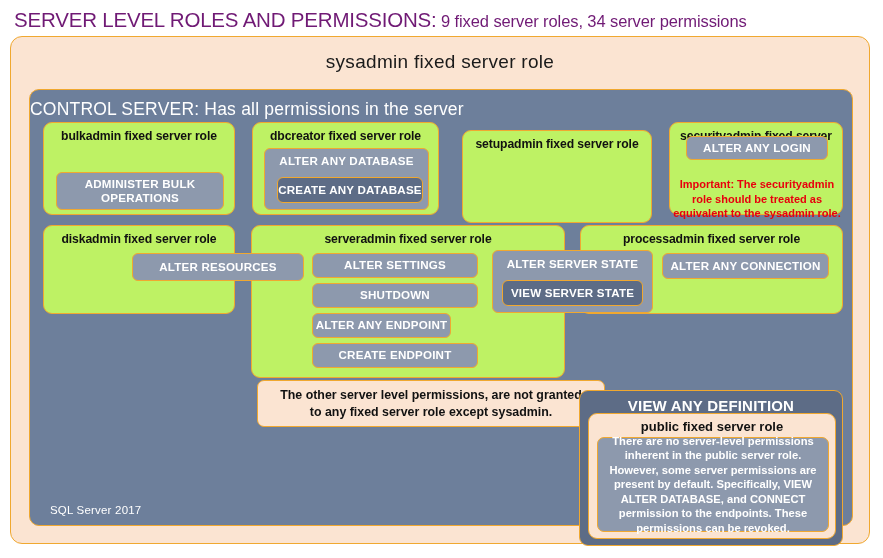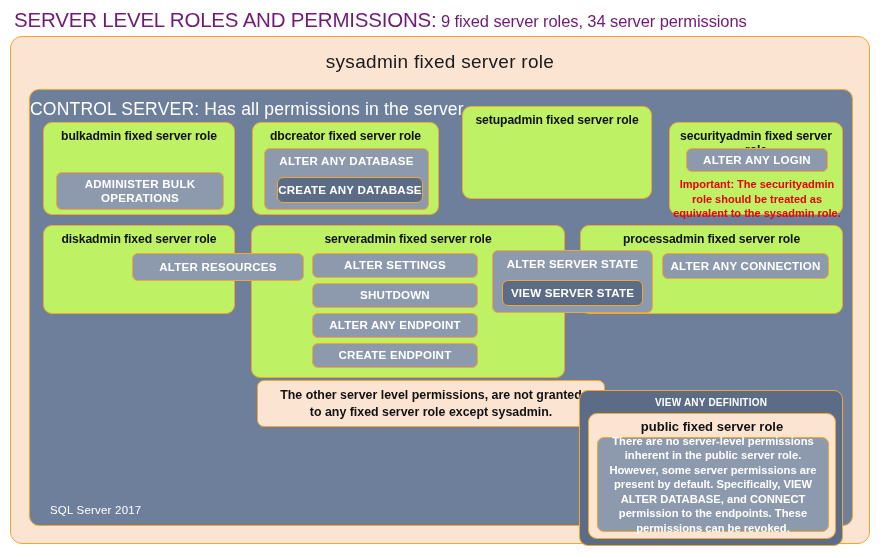--- a/index.html
+++ b/index.html
@@ -181,21 +181,21 @@
     border: 1.4px solid #f0a830;
     border-radius: 9px;
     z-index: 6;
   }
   #view-any-definition-label {
     position: absolute;
     left: 0;
     top: 6px;
     width: 100%;
     text-align: center;
-    font-size: 10px;
+    font-size: 15px;
     font-weight: bold;
     color: #ffffff;
     letter-spacing: 0.2px;
   }
   #public-role-card {
     position: absolute;
     left: 9px;
     top: 24px;
     width: 282px;
     height: 143px;
@@ -259,41 +259,41 @@
     </div>
 
     <div class="role-card" style="left:222px; top:32px; width:187px; height:93px;">
       <div class="role-title">dbcreator fixed server role</div>
       <div class="perm" style="left:11px; top:25px; width:165px; height:62px;">
         <span style="position:absolute; left:0; top:5px; width:100%;">ALTER ANY DATABASE</span>
       </div>
       <div class="perm dark" style="left:24px; top:54px; width:146px; height:26px;">CREATE  ANY DATABASE</div>
     </div>
 
-    <div class="role-card" style="left:432px; top:16px; width:190px; height:93px;">
+    <div class="role-card" style="left:432px; top:40px; width:190px; height:93px;">
       <div class="role-title">setupadmin fixed server role</div>
     </div>
 
     <div class="role-card" style="left:639px; top:32px; width:174px; height:93px;">
       <div class="role-title">securityadmin fixed server role</div>
-      <div class="perm" style="left:16px; top:25px; width:142px; height:24px;">ALTER ANY LOGIN</div>
+      <div class="perm" style="left:16px; top:13px; width:142px; height:24px;">ALTER ANY LOGIN</div>
       <div class="red-note" style="left:3px; top:54px; width:168px;">Important:  The securityadmin
 role should  be treated  as
 equivalent to the  sysadmin role.</div>
     </div>
 
     <div class="role-card" style="left:13px; top:135px; width:192px; height:89px;">
       <div class="role-title">diskadmin fixed server role</div>
     </div>
 
     <div class="role-card" style="left:221px; top:135px; width:314px; height:153px;">
       <div class="role-title">serveradmin fixed server role</div>
       <div class="perm" style="left:60px; top:27px; width:166px; height:25px;">ALTER SETTINGS</div>
       <div class="perm" style="left:60px; top:57px; width:166px; height:25px;">SHUTDOWN</div>
-      <div class="perm" style="left:60px; top:87px; width:166px; height:25px;">ALTER ANY ENDPOINT</div>
+      <div class="perm" style="left:60px; top:87px; width:139px; height:25px;">ALTER ANY ENDPOINT</div>
       <div class="perm" style="left:60px; top:117px; width:166px; height:25px;">CREATE  ENDPOINT</div>
     </div>
 
     <div class="role-card" style="left:550px; top:135px; width:263px; height:89px;">
       <div class="role-title">processadmin fixed server role</div>
       <div class="perm" style="left:81px; top:27px; width:167px; height:26px;">ALTER ANY CONNECTION</div>
     </div>
 
     <div class="perm" style="left:102px; top:163px; width:172px; height:28px;">ALTER RESOURCES</div>
 

